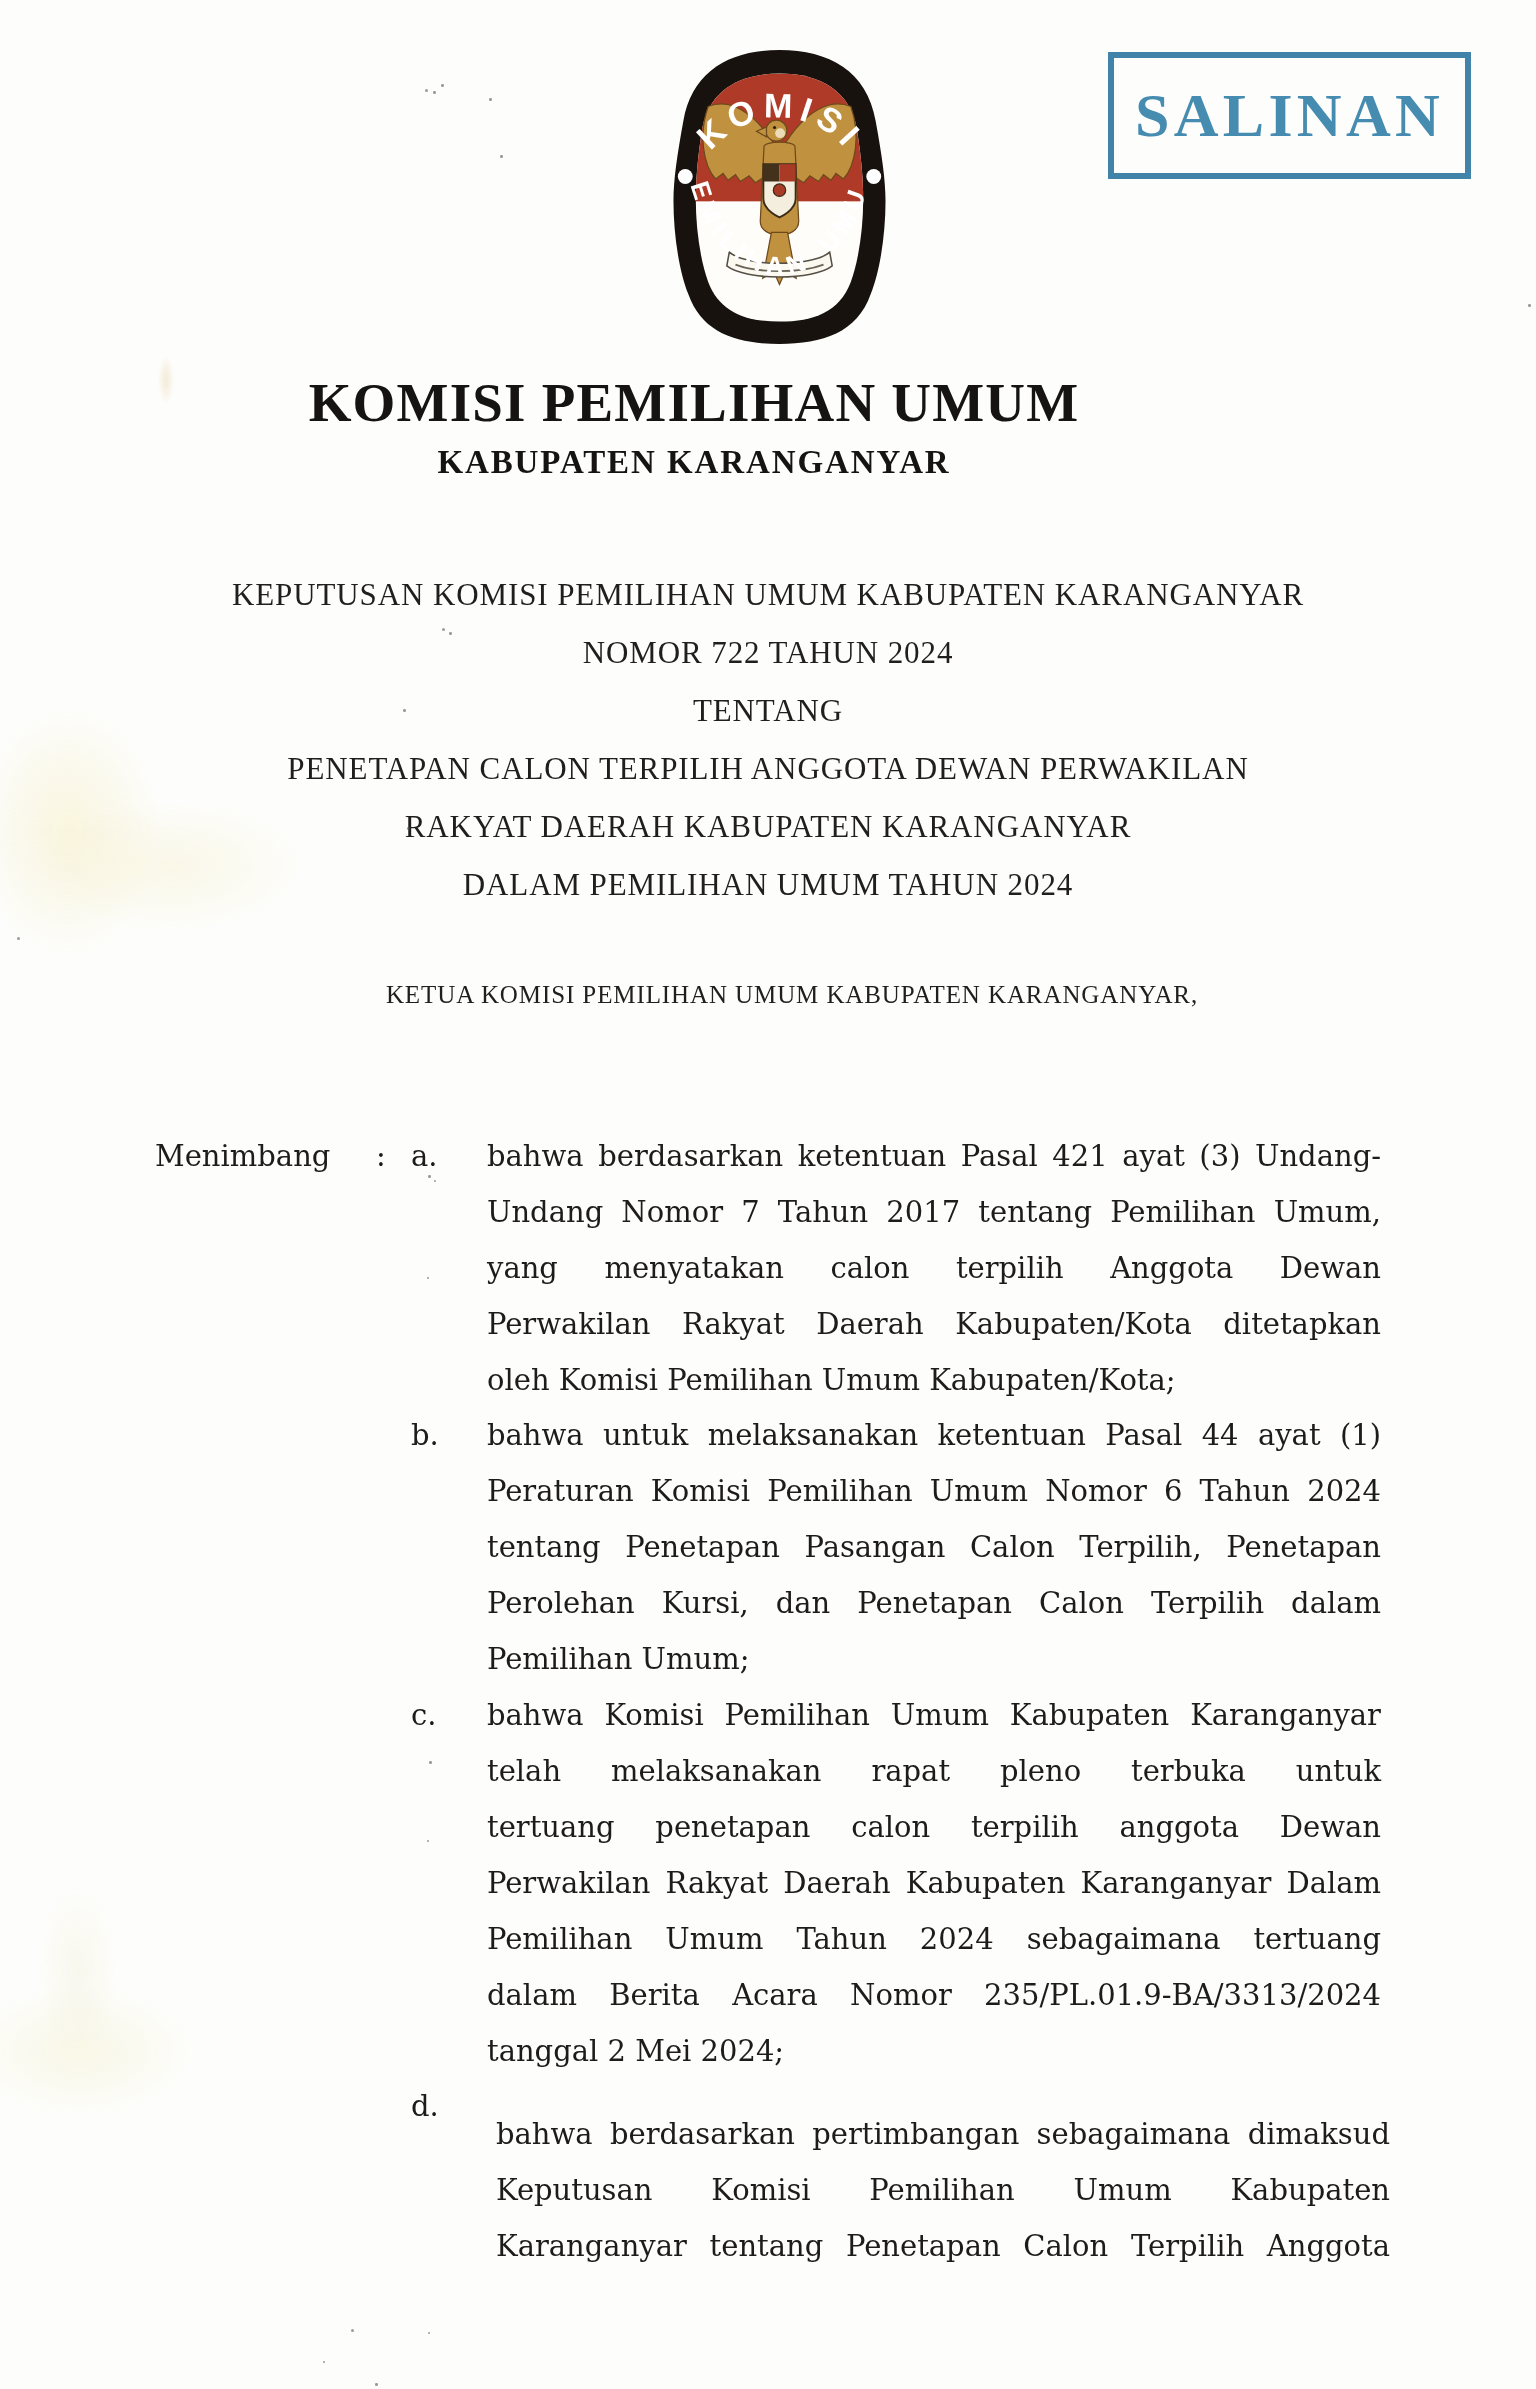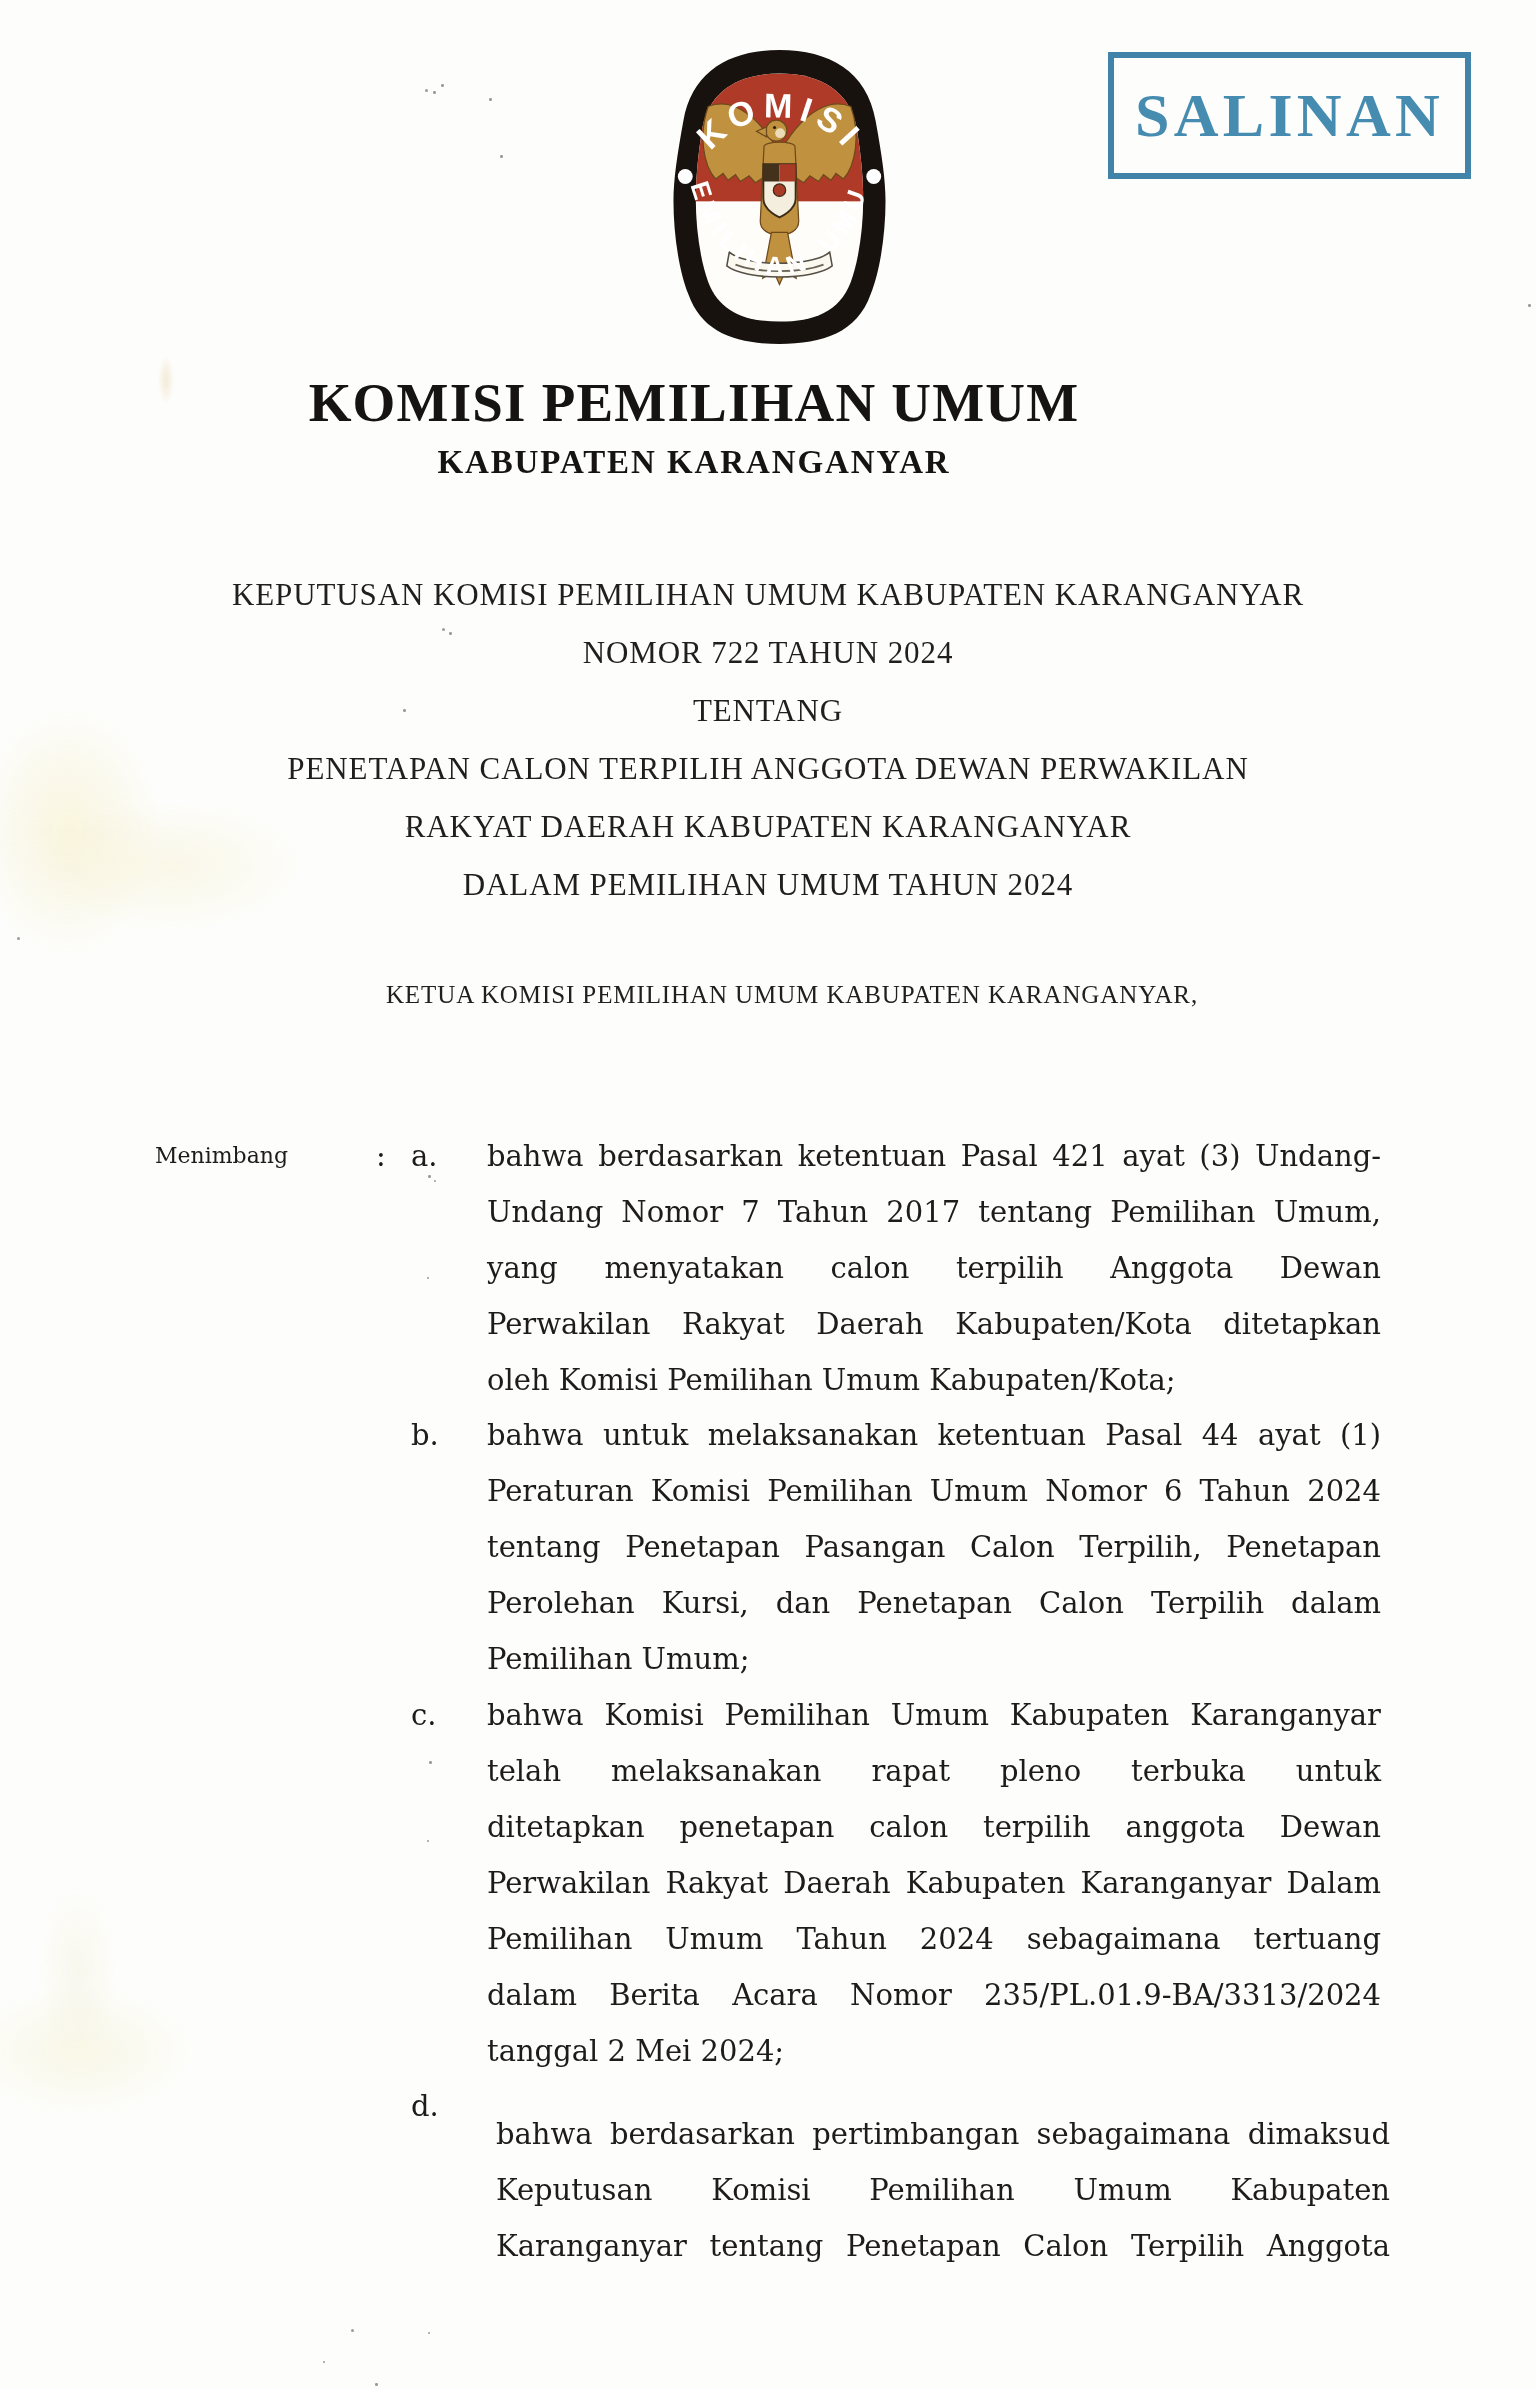--- a/index.html
+++ b/index.html
@@ -46,21 +46,21 @@
   .subject{
     position:absolute;left:0;top:966px;width:1536px;
     height:58px;display:flex;align-items:center;justify-content:center;
     font-family:"Liberation Serif", serif;font-size:25px;letter-spacing:0.9px;
     color:#201f1d;
     padding-left:24px;
   }
   
   .menimbang-label{
     position:absolute;left:155px;top:1128px;
-    font-size:22px;line-height:56px;
+    font-size:29px;line-height:56px;
   }
   .menimbang-colon{
     position:absolute;left:376px;top:1128px;
     font-size:29px;line-height:56px;
   }
   .items-host{position:absolute;left:0;top:1128px;width:1536px;}
   .item-letter{
     position:absolute;left:411px;width:43px;
     font-size:29px;line-height:56px;
   }
@@ -168,21 +168,21 @@
         <div class="body-line">bahwa untuk melaksanakan ketentuan Pasal 44 ayat (1)</div>
         <div class="body-line">Peraturan Komisi Pemilihan Umum Nomor 6 Tahun 2024</div>
         <div class="body-line">tentang Penetapan Pasangan Calon Terpilih, Penetapan</div>
         <div class="body-line">Perolehan Kursi, dan Penetapan Calon Terpilih dalam</div>
         <div class="body-line last-left">Pemilihan Umum;</div>
       </div>
       <div class="item-letter" style="top: 559px;">c.</div>
       <div class="item-text" style="top: 559px;">
         <div class="body-line">bahwa Komisi Pemilihan Umum Kabupaten Karanganyar</div>
         <div class="body-line">telah melaksanakan rapat pleno terbuka untuk</div>
-        <div class="body-line">ditetapkan penetapan calon terpilih anggota Dewan</div>
+        <div class="body-line">tertuang penetapan calon terpilih anggota Dewan</div>
         <div class="body-line">Perwakilan Rakyat Daerah Kabupaten Karanganyar Dalam</div>
         <div class="body-line">Pemilihan Umum Tahun 2024 sebagaimana tertuang</div>
         <div class="body-line">dalam Berita Acara Nomor 235/PL.01.9-BA/3313/2024</div>
         <div class="body-line last-left">tanggal 2 Mei 2024;</div>
       </div>
       <div class="item-letter" style="top: 950px;">d.</div>
       <div class="item-text" style="top: 978px; margin-left: 9px;">
         <div class="body-line">bahwa berdasarkan pertimbangan sebagaimana dimaksud</div>
         <div class="body-line">Keputusan    Komisi    Pemilihan    Umum    Kabupaten</div>
         <div class="body-line">Karanganyar tentang Penetapan Calon Terpilih Anggota</div>

